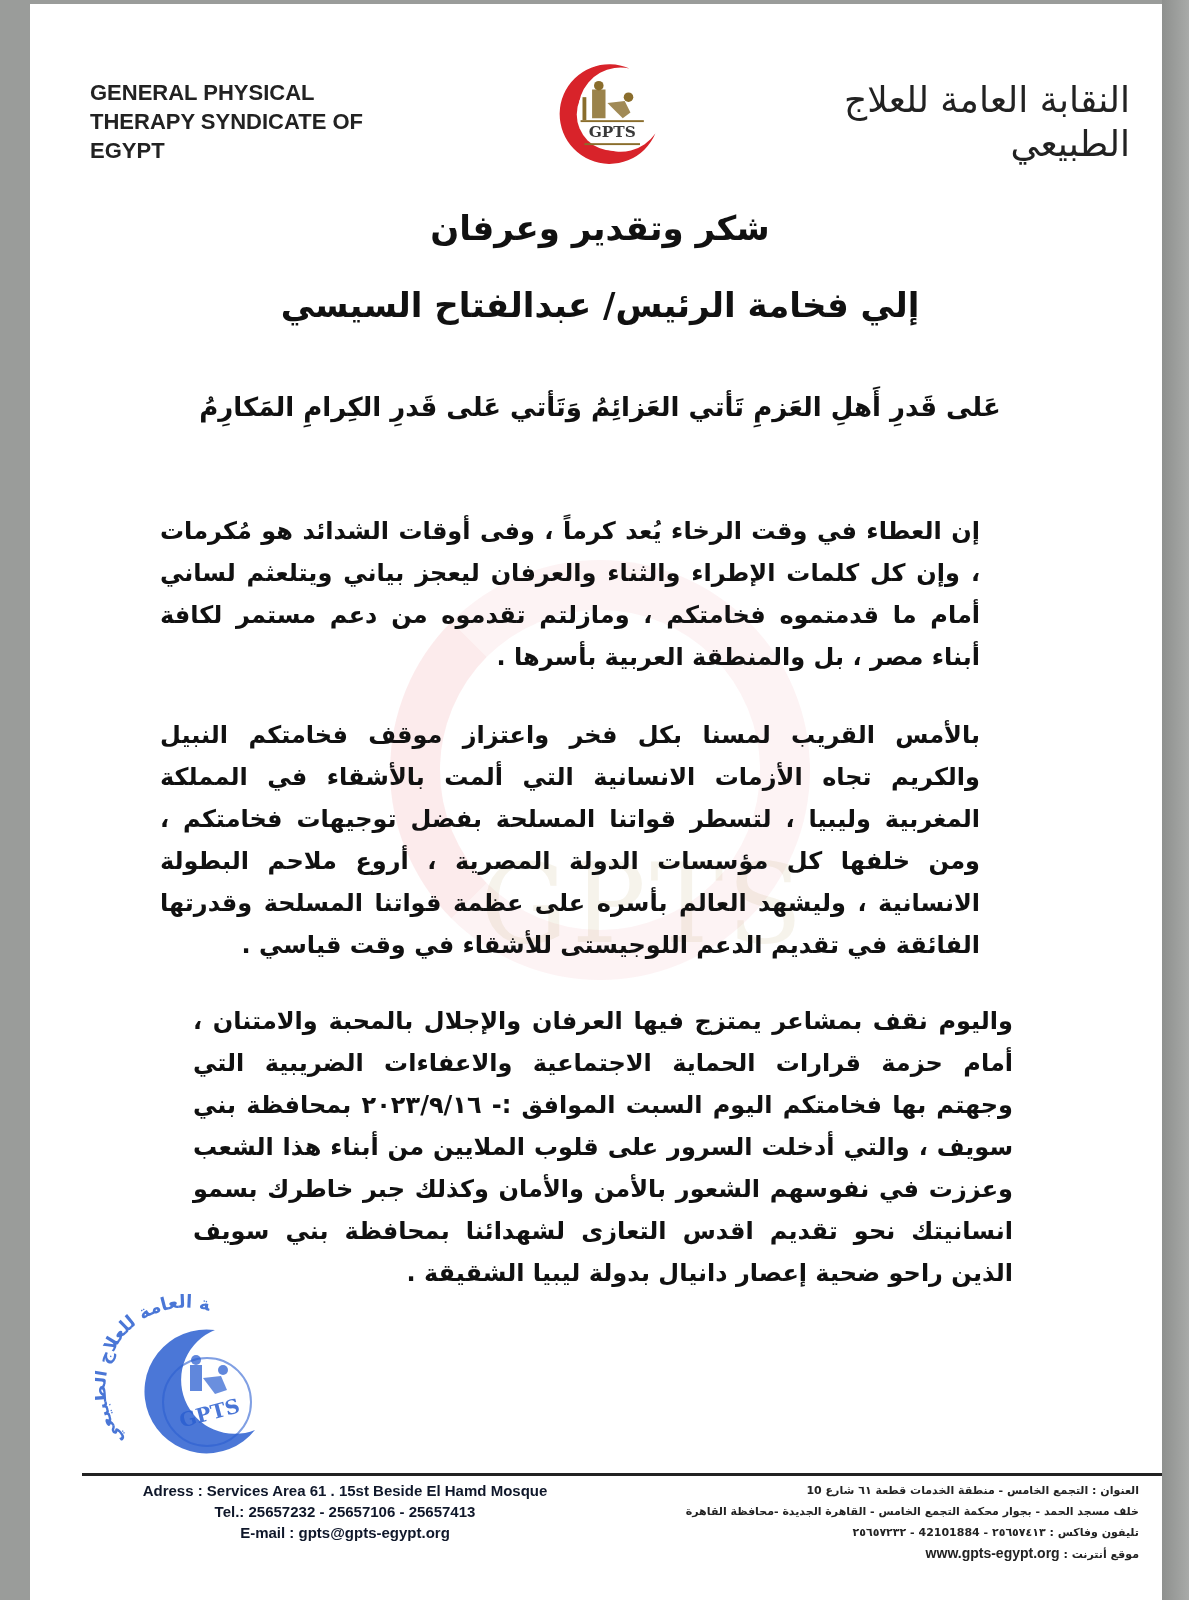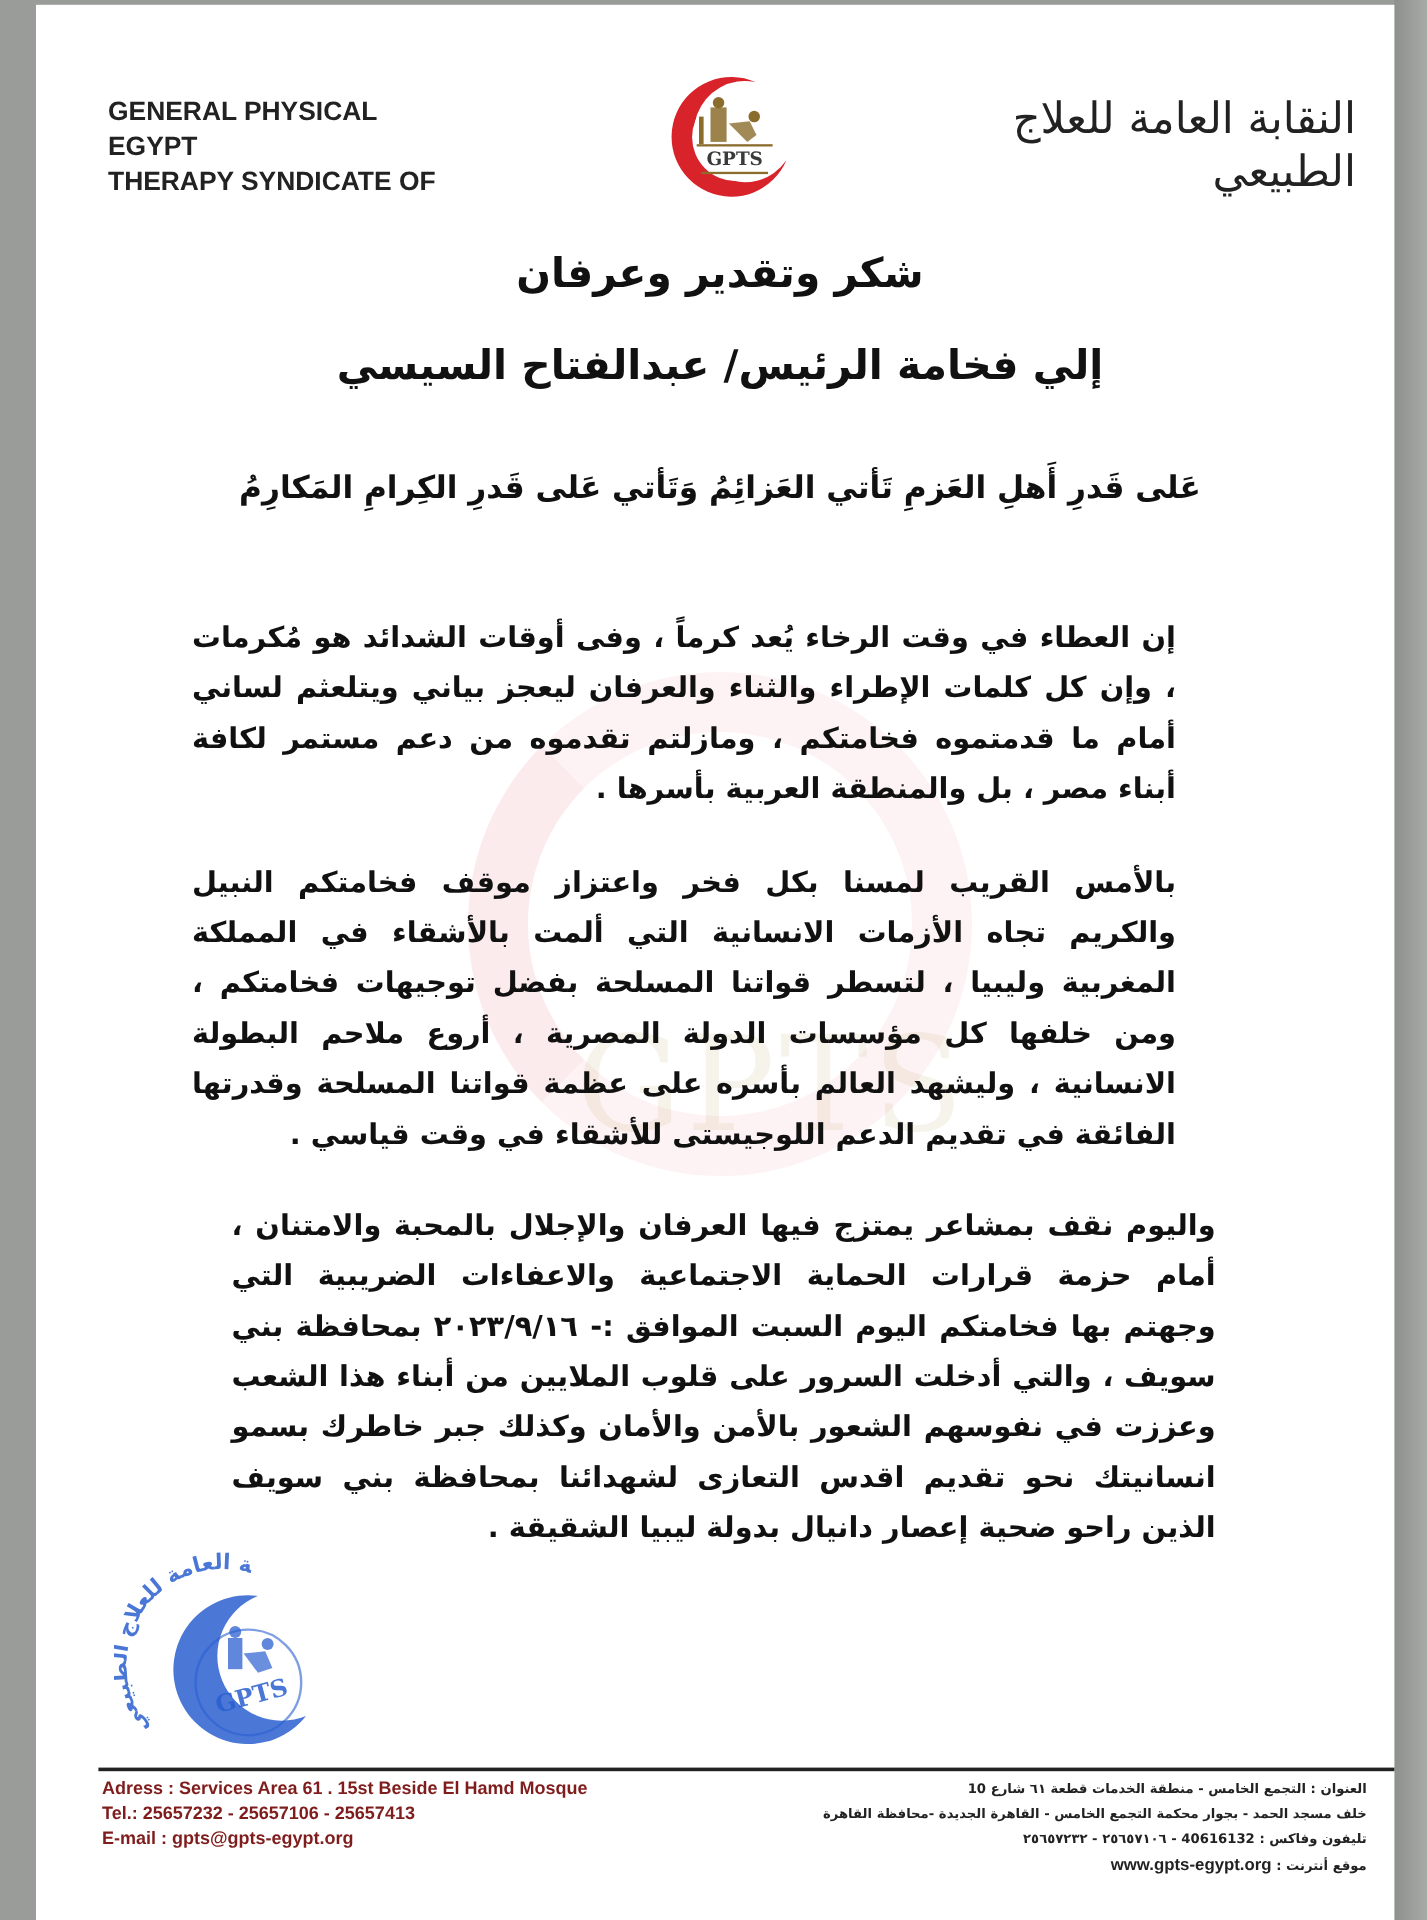--- a/index.html
+++ b/index.html
@@ -53,42 +53,42 @@
     color:rgba(180,160,90,0.12); letter-spacing:4px;
   }
   .stamp {
     position:absolute; left:95px; top:1290px; width:180px; height:180px;
   }
   .footer-rule {
     position:absolute; left:82px; top:1473px; width:1080px; height:3px; background:#222;
   }
   .footer-en {
     position:absolute; left:85px; top:1480px; width:520px;
-    font-family:"Liberation Sans", sans-serif; font-weight:bold; font-size:15px; line-height:21px; color:#7f1d1d;
+    font-family:"Liberation Sans", sans-serif; font-weight:bold; font-size:15px; line-height:21px; color:#0f172a;text-align:center;
   }
   .footer-ar {
     position:absolute; right:50px; top:1480px; width:560px; direction:rtl; text-align:right;
     font-family:"DejaVu Sans", sans-serif; font-weight:bold; font-size:11px; line-height:21px; color:#222;
   }
   .footer-ar .web { font-family:"Liberation Sans", sans-serif; font-size:14px; }
 </style>
 </head>
 <body>
 
 <div class="edge-shadow"></div>
 
 <div class="page"></div>
 
 <div class="watermark"></div>
 <div class="watermark-text">GPTS</div>
 
 <div class="header-en">
   <div>GENERAL PHYSICAL</div>
+  <div>THERAPY SYNDICATE OF</div>
   <div>EGYPT</div>
-  <div>THERAPY SYNDICATE OF</div>
 </div>
 
 <svg class="logo" viewBox="0 0 120 120">
   <path d="M85 14 A52 52 0 1 0 112 82 A44 44 0 1 1 85 14 Z" fill="#d8232a"></path>
   <circle cx="68" cy="62" r="38" fill="#fff"></circle>
   <rect x="46" y="36" width="14" height="30" fill="#8a6d2c" opacity="0.85"></rect>
   <circle cx="53" cy="32" r="5" fill="#8a6d2c"></circle>
   <path d="M62 50 L80 48 L86 60 L78 66 Z" fill="#8a6d2c" opacity="0.8"></path>
   <circle cx="84" cy="44" r="5" fill="#8a6d2c"></circle>
   <rect x="36" y="44" width="4" height="24" fill="#8a6d2c"></rect>
@@ -129,18 +129,18 @@
 
 <div class="footer-en">
   <div>Adress : Services Area 61 . 15st Beside El Hamd Mosque</div>
   <div>Tel.: 25657232 - 25657106 - 25657413</div>
   <div>E-mail : gpts@gpts-egypt.org</div>
 </div>
 
 <div class="footer-ar">
   <div>العنوان : التجمع الخامس - منطقة الخدمات قطعة ٦١ شارع 10</div>
   <div>خلف مسجد الحمد - بجوار محكمة التجمع الخامس - القاهرة الجديدة -محافظة القاهرة</div>
-  <div>تليفون وفاكس : 40616132 - ٢٥٦٥٧١٠٦ - ٢٥٦٥٧٢٣٢</div>
+  <div>تليفون وفاكس : ٢٥٦٥٧٤١٣ - 42101884 - ٢٥٦٥٧٢٣٢</div>
   <div>
     <span>موقع أنترنت :</span>
     <span class="web">www.gpts-egypt.org</span>
   </div>
 </div>
 
 </body></html>

